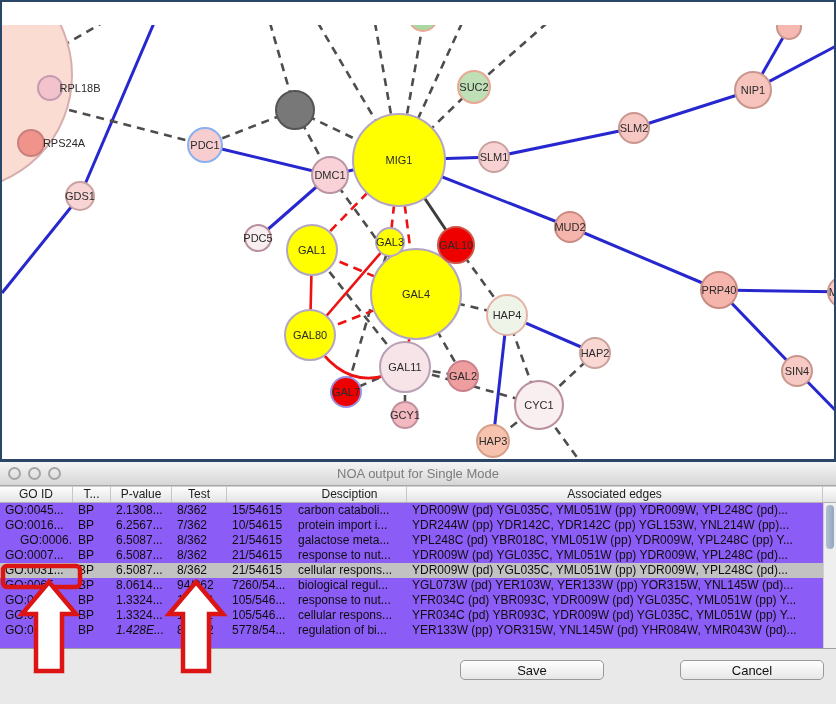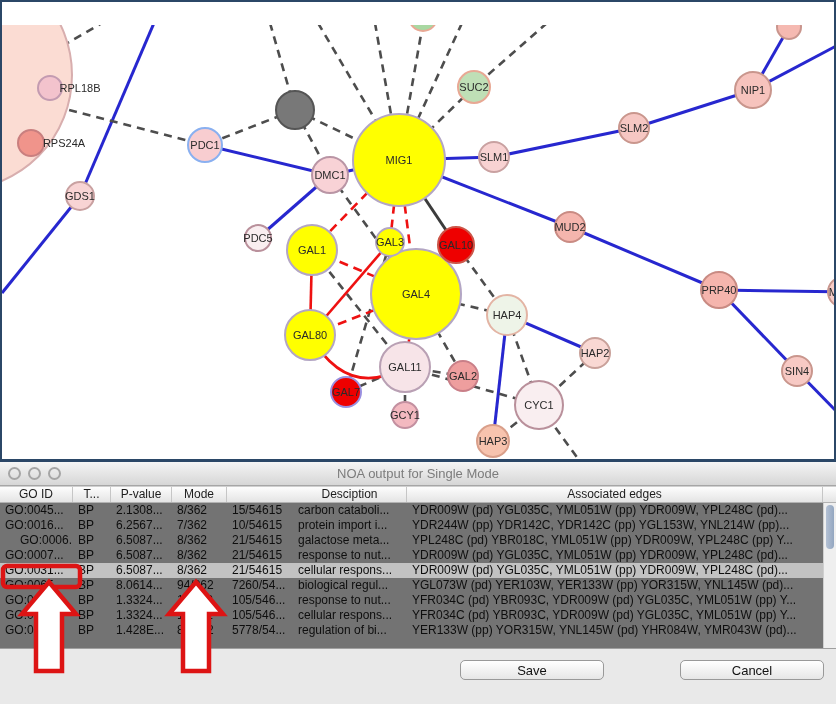--- a/index.html
+++ b/index.html
@@ -44,21 +44,21 @@
   }
   .noa-titlebar{
     height:24px;position:relative;
     background:linear-gradient(#f5f5f5,#d6d6d6);
     border-bottom:1px solid #a6a6a6;box-sizing:border-box;
   }
   .noa-titlebar .titlebar-text{top:4px;color:#7c7c7c;}
   .noa-titlebar .lights{top:5px;}
   .noa-table{
     position:absolute;left:0;top:24px;width:836px;height:163px;
-    background:#737373;border-bottom:1px solid #9f9f9f;box-sizing:border-box;
+    background:#8b5cf6;border-bottom:1px solid #9f9f9f;box-sizing:border-box;
     overflow:hidden;
   }
   .tbl-header{
     display:flex;height:17px;box-sizing:border-box;
     background:linear-gradient(#fdfdfd,#e4e4e4);
     border-bottom:1px solid #b2b2b2;border-top:1px solid #cfcfcf;
     font-size:12px;color:#1d1d1d;
   }
   .tbl-header .hcell{
     box-sizing:border-box;text-align:center;line-height:15px;
@@ -228,21 +228,21 @@
       <span class="light inactive"></span>
     </div>
     <div class="titlebar-text">NOA output for Single Mode</div>
   </div>
 
   <div class="noa-table">
     <div class="tbl-header" id="tbl-header">
         <div class="hcell" style="width: 73px;">GO ID</div>
         <div class="hcell" style="width: 38px;">T...</div>
         <div class="hcell" style="width: 61px;">P-value</div>
-        <div class="hcell" style="width: 55px;">Mode</div>
+        <div class="hcell" style="width: 55px;">Test</div>
         <div class="hcell" style="width: 66px; margin-top: 16px;">Referen...</div>
         <div class="hcell" style="width: 114px;">Desciption</div>
         <div class="hcell" style="width: 416px;">Associated edges</div>
       </div>
     <div id="tbl-body">
         <div class="tbl-row">
           <div class="cell" style="width: 73px;">GO:0045...</div>
           <div class="cell" style="width: 38px;">BP</div>
           <div class="cell" style="width: 61px;">2.1308...</div>
           <div class="cell" style="width: 55px;">8/362</div>
@@ -309,21 +309,21 @@
           <div class="cell" style="width: 38px;">BP</div>
           <div class="cell" style="width: 61px;">1.3324...</div>
           <div class="cell" style="width: 55px;">11/362</div>
           <div class="cell" style="width: 66px;">105/546...</div>
           <div class="cell" style="width: 114px;">cellular respons...</div>
           <div class="cell" style="width: 416px;">YFR034C (pd) YBR093C, YDR009W (pd) YGL035C, YML051W (pp) Y...</div>
         </div>
         <div class="tbl-row">
           <div class="cell" style="width: 73px;">GO:0050...</div>
           <div class="cell" style="width: 38px;">BP</div>
-          <div class="cell" style="width: 61px;">1.428E...</div>
+          <div class="cell" style="width: 61px; font-style: italic;">1.428E...</div>
           <div class="cell" style="width: 55px;">80/362</div>
           <div class="cell" style="width: 66px;">5778/54...</div>
           <div class="cell" style="width: 114px;">regulation of bi...</div>
           <div class="cell" style="width: 416px;">YER133W (pp) YOR315W, YNL145W (pd) YHR084W, YMR043W (pd)...</div>
         </div>
       </div>
     <div class="scrollbar">
       <div class="scroll-thumb"></div>
     </div>
   </div>

